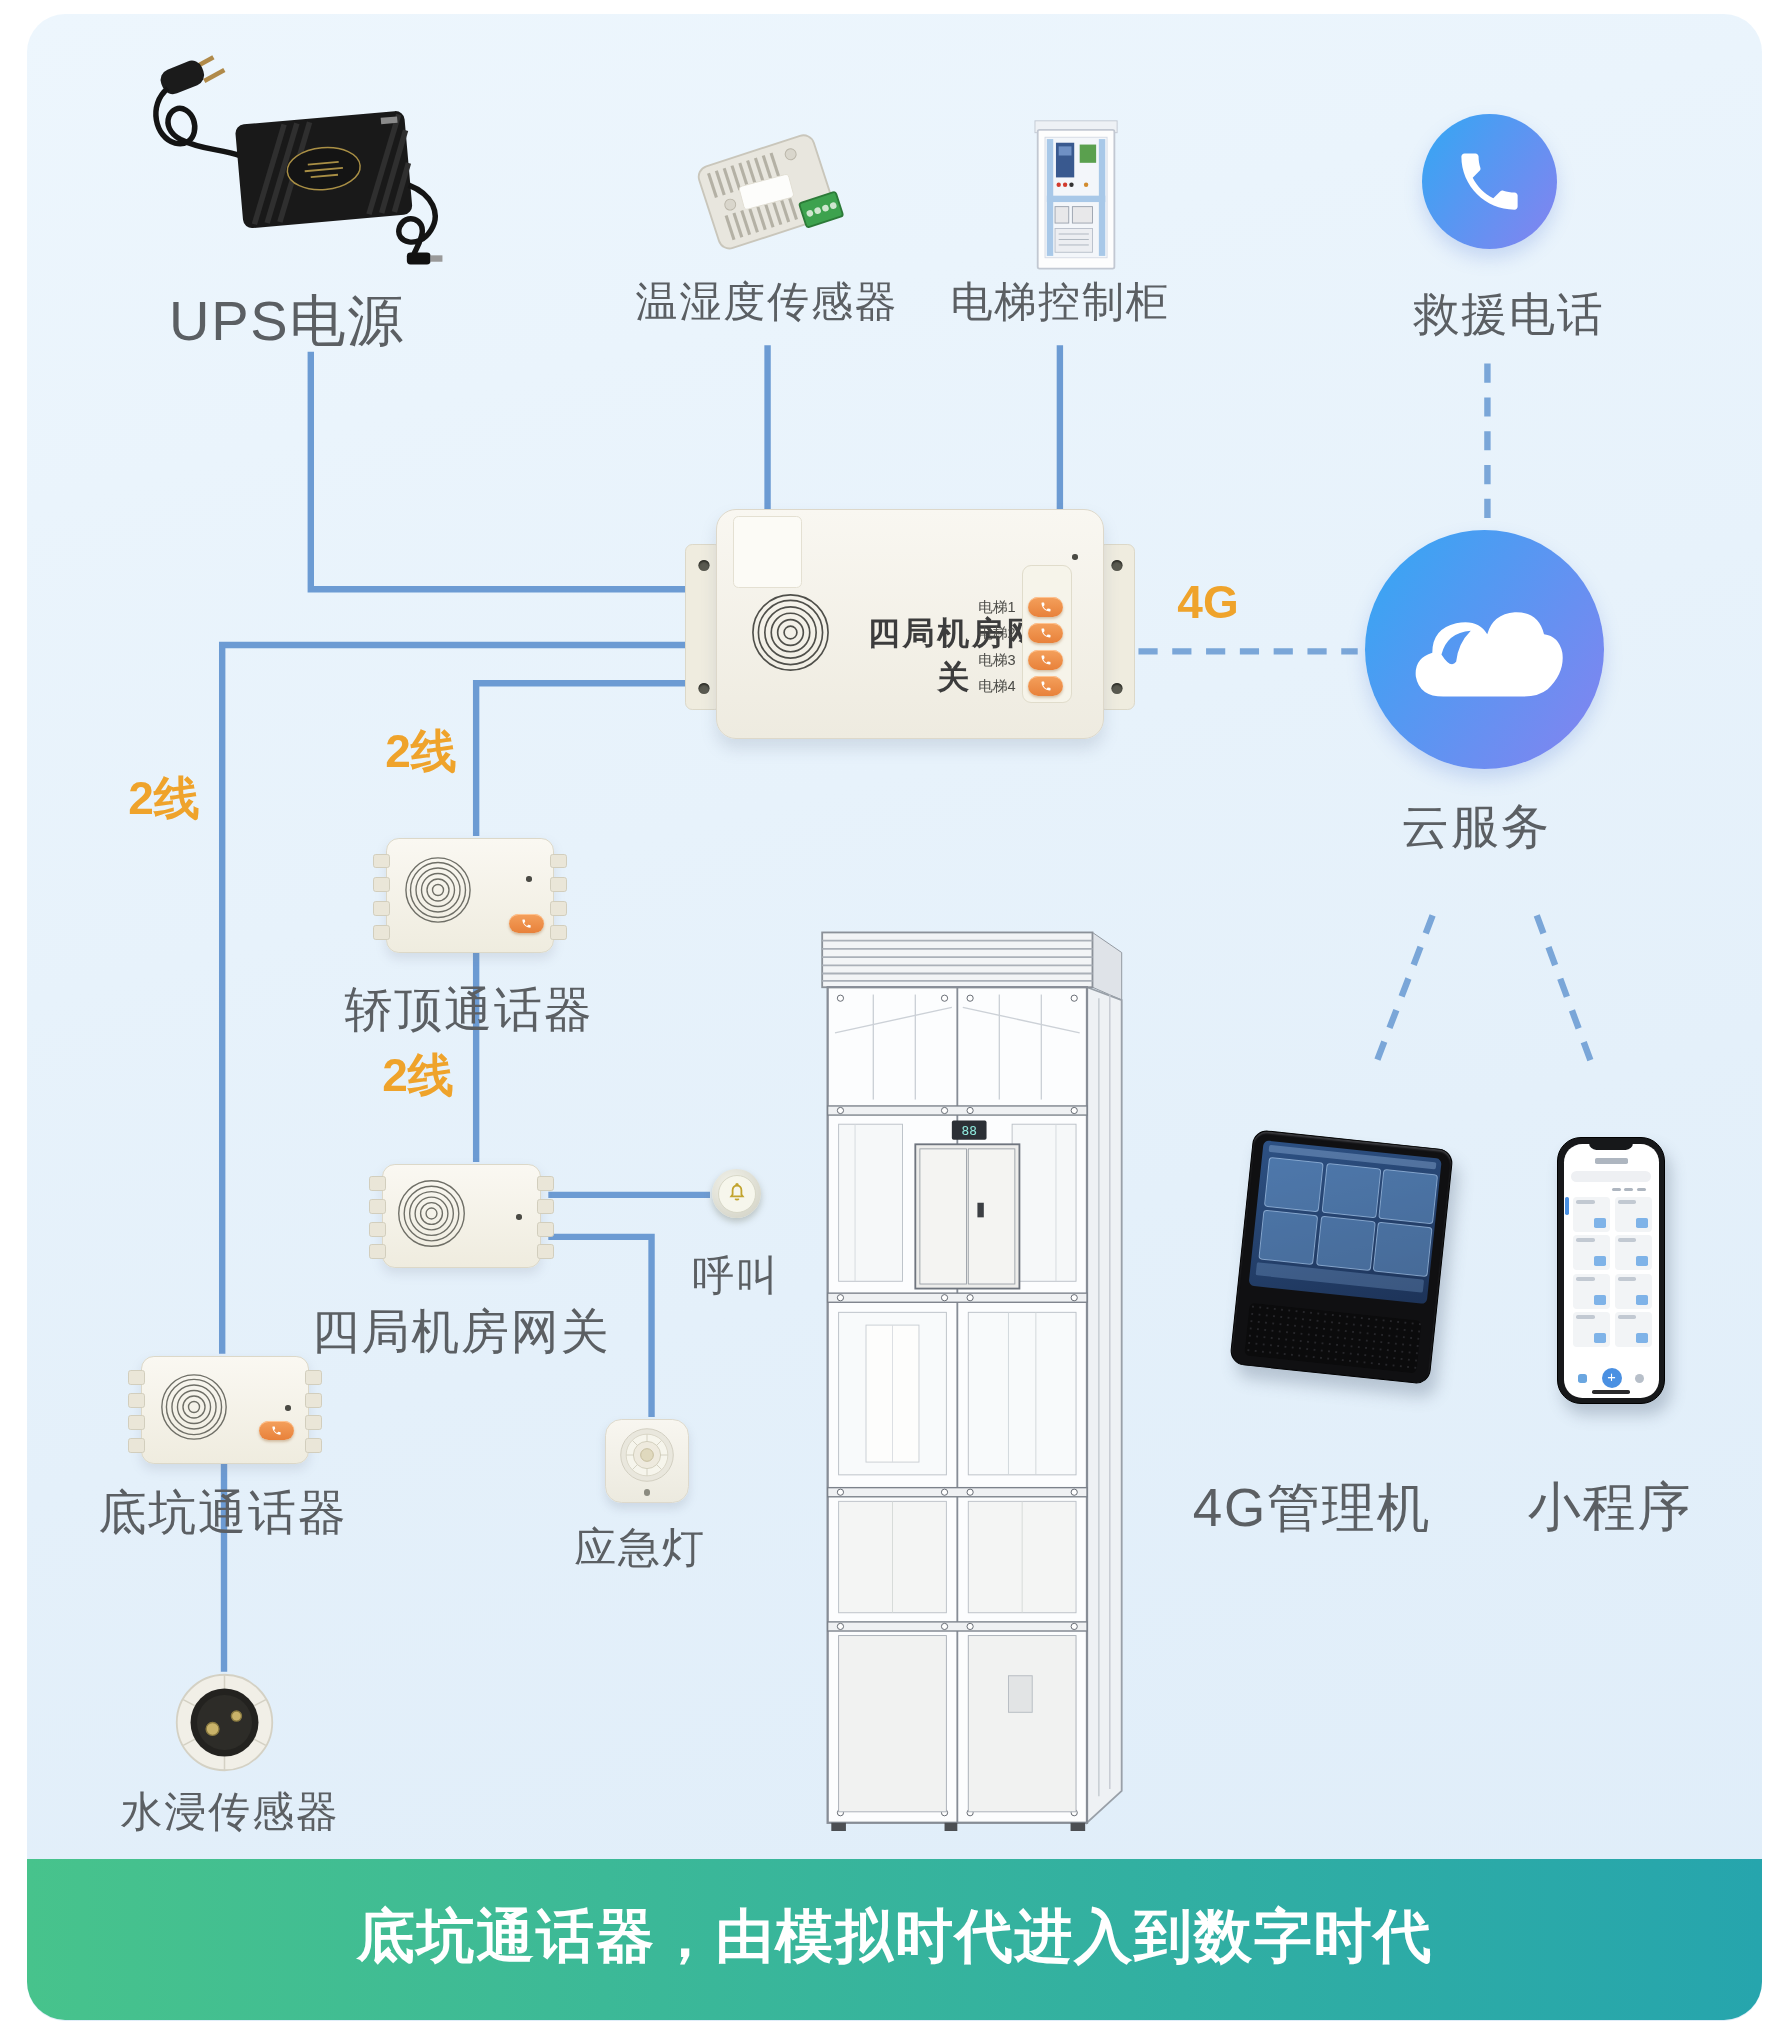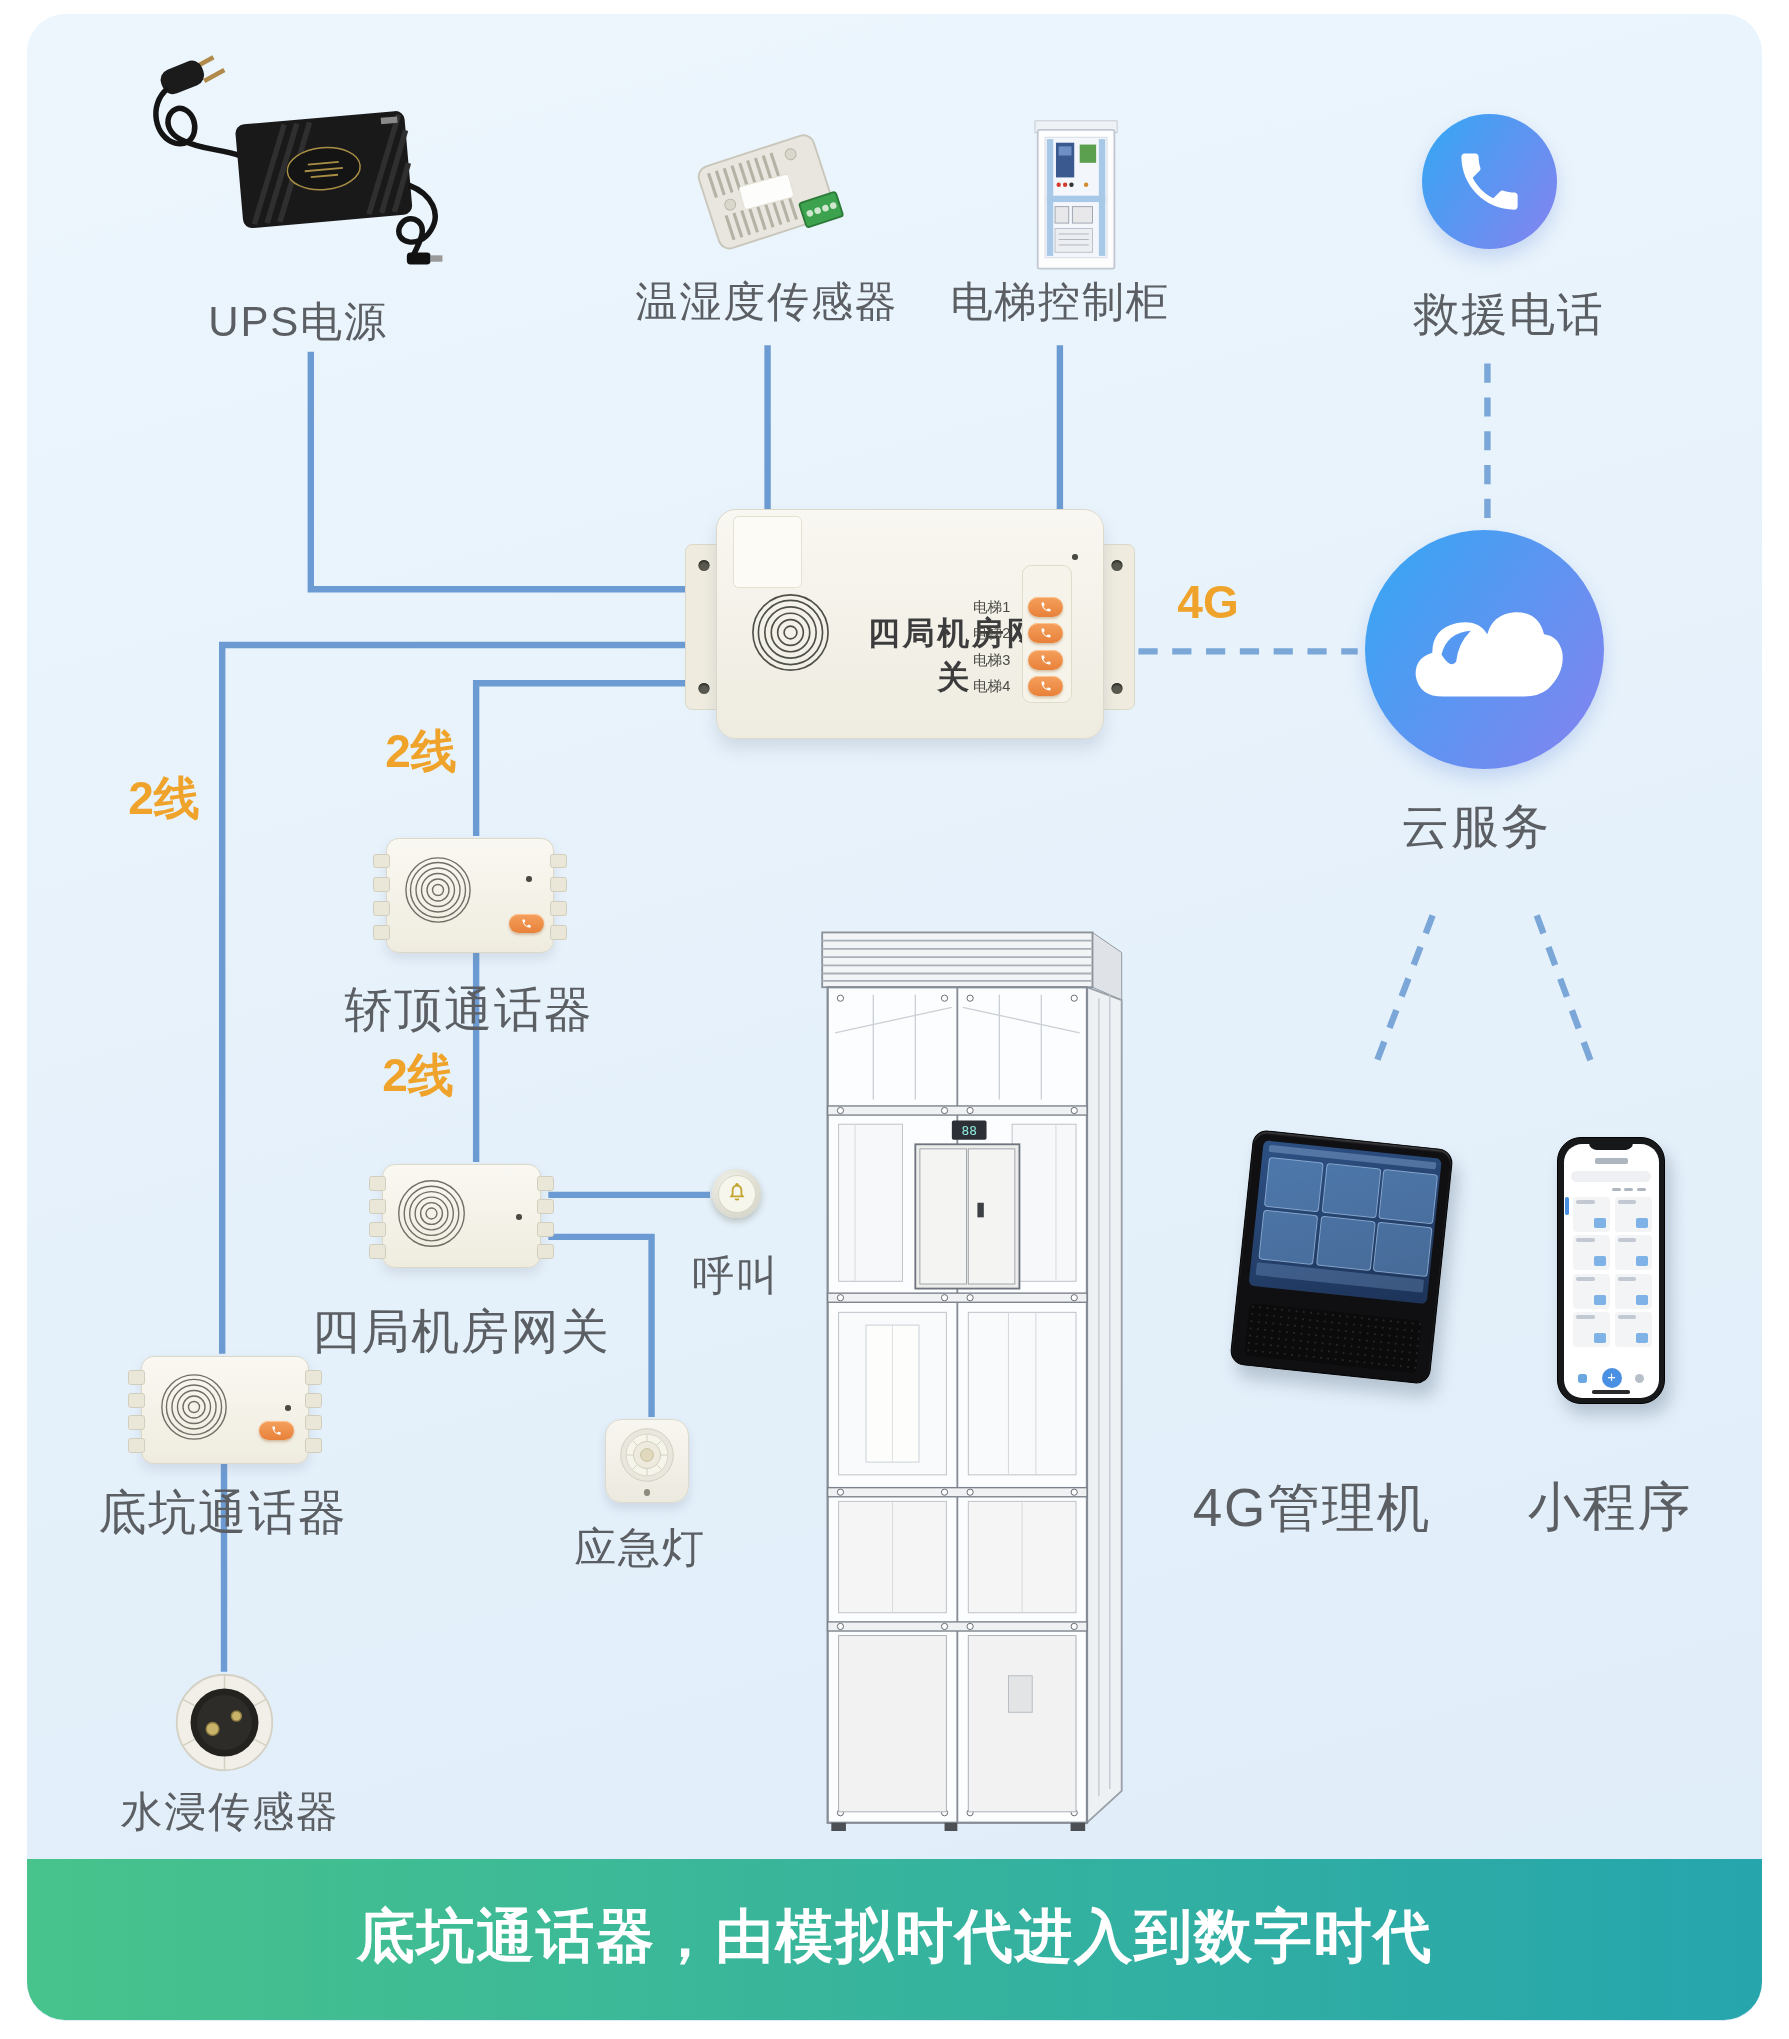--- a/index.html
+++ b/index.html
@@ -33,21 +33,21 @@
         border:1.8px solid #dcd8c8;border-radius:7.3px;}
   .screw{position:absolute;left:50%;transform:translateX(-50%);width:11px;height:11px;border-radius:50%;
         background:#5a5a50;box-shadow:inset 0 1.8px 1.8px #2e2e28;}
   #gw-plate{position:absolute;left:15.5px;top:6.4px;width:67px;height:70px;background:#fcfbf6;
         border:0.9px solid #e4e0d2;border-radius:5.5px;}
   #gw-title{position:absolute;left:137px;top:102px;width:201px;text-align:center;
         font-size:32px;font-weight:600;color:#3c3c3c;letter-spacing:2.7px;}
   #gw-panel{position:absolute;left:305px;top:55px;width:48px;height:136px;background:#f6f4ea;
         border:0.9px solid #e0dccb;border-radius:9.1px;}
   .gw-row{position:absolute;height:22px;display:flex;align-items:center;}
-  .gw-row .lab{font-size:14.6px;color:#4a4a46;width:48px;text-align:left;margin-right:7.3px;}
+  .gw-row .lab{font-size:14.6px;color:#4a4a46;width:48px;text-align:center;margin-right:7.3px;}
   .gw-row .pill{position:static;width:35px;height:20px;}
   
   .blue-circle{position:absolute;border-radius:50%;
         background:linear-gradient(125deg,#3fa2f3 15%,#7d86f0 90%);
         box-shadow:0 9.1px 18.3px rgba(90,130,220,.25);}
   
   #tablet{position:absolute;left:1241px;top:1139px;width:199px;height:234px;transform:rotate(6deg);
         background:#101012;border-radius:14.6px;border:0.9px solid #000;
         box-shadow:7.3px 12.8px 16.4px rgba(80,95,120,.30),inset 0 1.8px 1.8px #3c3c40;}
   #tablet .scr{position:absolute;left:10px;top:9.1px;right:10px;height:146px;border-radius:5.5px;
@@ -119,21 +119,21 @@
           <line x1="170" y1="142" x2="200" y2="142"></line>
         </g>
       <rect x="252" y="84" width="18" height="7" fill="#8a8a8a"></rect>
     </g>
     <path d="M278 152 C 304 162, 314 184, 302 202 C 290 222, 262 216, 268 198 C 274 182, 298 188, 292 208 C 288 222, 282 228, 284 230" stroke="#141414" stroke-width="6" fill="none"></path>
     <g>
       <rect x="276" y="226" width="26" height="13" rx="4" fill="#111"></rect>
       <rect x="302" y="229" width="13" height="7" fill="#9a9a9a"></rect>
     </g>
   </svg>
-  <div class="lbl" style="left:298px;top:322px;font-size:42px;">UPS电源</div>
+  <div class="lbl" style="left:287px;top:322px;font-size:56px;">UPS电源</div>
 
   <svg style="left:690px;top:110px;width:160px;height:178px" viewBox="0 0 175 195">
     <g transform="rotate(-18 87 97)">
       <rect x="20" y="42" width="132" height="94" rx="12" fill="#e8e6de" stroke="#c9c6bb" stroke-width="2"></rect>
       <g stroke="#b4b1a5" stroke-width="3.4">
         <line x1="32" y1="50" x2="32" y2="78"></line>
           <line x1="41" y1="50" x2="41" y2="78"></line>
           <line x1="50" y1="50" x2="50" y2="78"></line>
         <line x1="59" y1="50" x2="59" y2="78"></line>
           <line x1="68" y1="50" x2="68" y2="78"></line>

